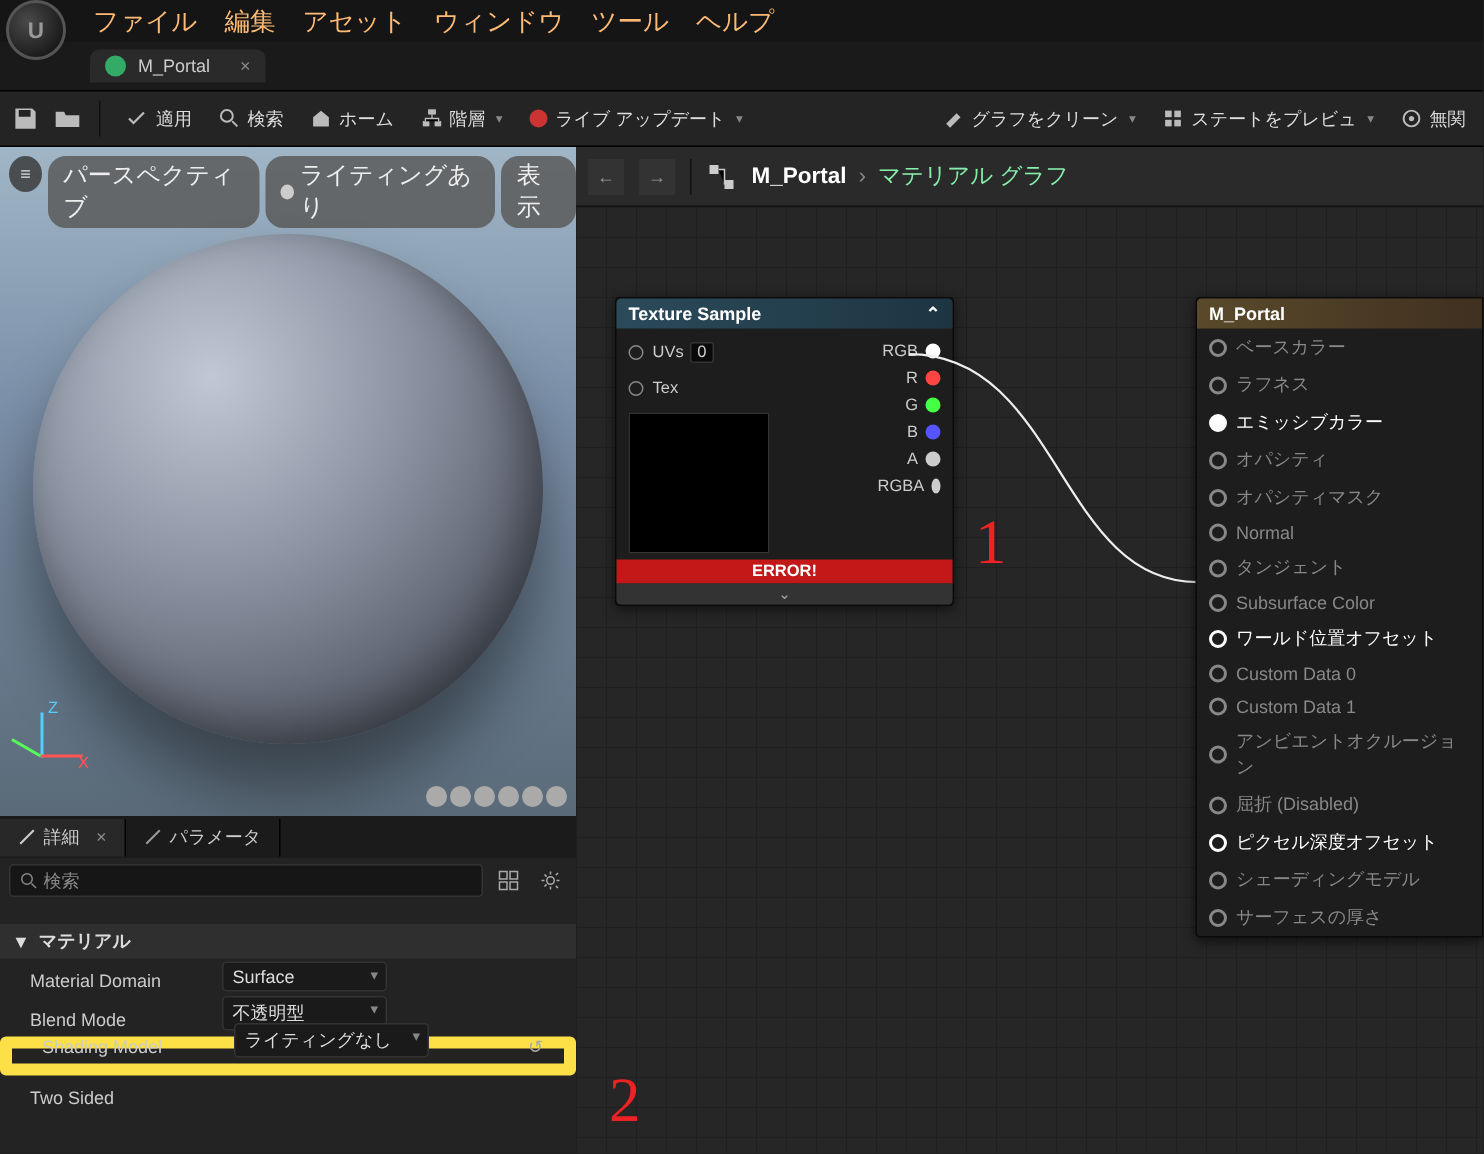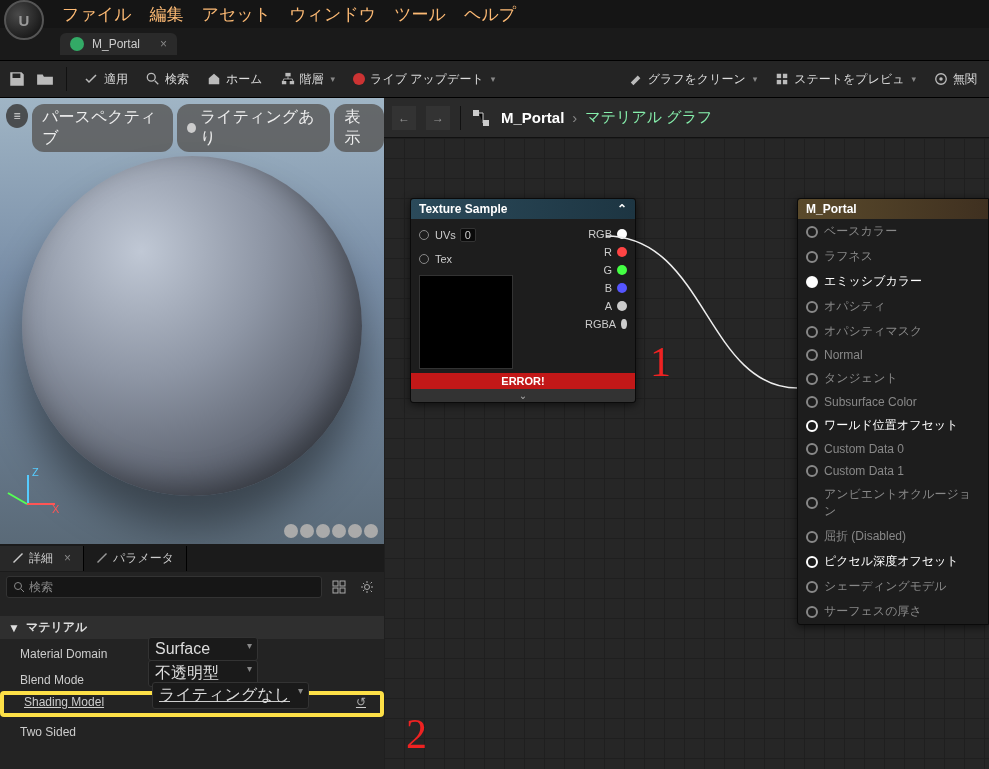--- a/index.html
+++ b/index.html
@@ -46,23 +46,23 @@
 .details-tabs { height:28px; background:#1b1b1b; display:flex; align-items:center; }
 .dtab { padding:4px 12px; display:flex; align-items:center; gap:5px; background:#282828; border-right:1px solid #000; }
 .dtab .x { color:#888; margin-left:6px; cursor:pointer; }
 .search-row { height:30px; display:flex; align-items:center; gap:6px; padding:0 6px; background:#232323; }
 .search-box { flex:1; background:#161616; border:1px solid #333; border-radius:3px; height:22px; display:flex; align-items:center; padding:0 6px; color:#888; }
 .search-box svg { margin-right:4px; }
 .details-body { flex:1; background:#232323; overflow:auto; position:relative; }
 .cat-hdr { background:#2f2f2f; padding:3px 8px; display:flex; align-items:center; gap:6px; font-weight:bold; color:#ddd; }
 .prop-row { display:flex; align-items:flex-end; padding:4px 8px; gap:10px; height:26px; }
 .prop-label { width:130px; color:#ccc; font-size:12px; padding-left:12px; }
-.dropdown { background:#1a1a1a; border:1px solid #333; border-radius:3px; padding:2px 18px 2px 6px; position:relative; min-width:110px; color:#ddd; font-size:16px; }
+.dropdown { background:#1a1a1a; border:1px solid #333; border-radius:3px; padding:2px 18px 2px 6px; position:relative; min-width:110px; color:#ddd; font-size:12px; }
 .dropdown:after { content:"▾"; position:absolute; right:5px; top:2px; color:#888; font-size:10px; }
-.highlight-box { border:4px solid #fde047; border-radius:4px;text-decoration:underline; }
+.highlight-box { border:8px solid #fde047; border-radius:4px; }
 
 
 .graph-hdr { height:40px; display:flex; align-items:center; gap:10px; padding:0 8px; background:#2a2a2a; border-bottom:1px solid #111; }
 .nav-arrow { width:24px; height:24px; background:#333; display:flex; align-items:center; justify-content:center; color:#999; cursor:pointer; }
 .breadcrumb { display:flex; align-items:center; gap:8px; font-size:15px; }
 .bc-strong { color:#fff; font-weight:600; }
 .bc-chev { color:#888; }
 .bc-light { color:#86efac; }
 .graph-canvas { flex:1; position:relative; background:#262626; background-image:linear-gradient(#1f1f1f 1px,transparent 1px),linear-gradient(90deg,#1f1f1f 1px,transparent 1px); background-size:20px 20px; }
 

